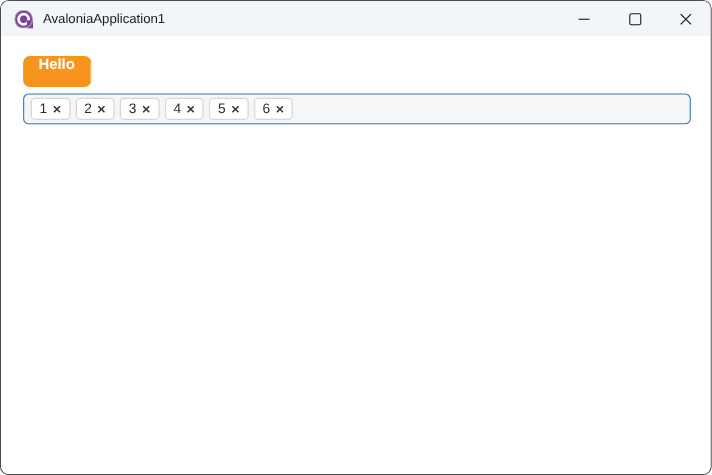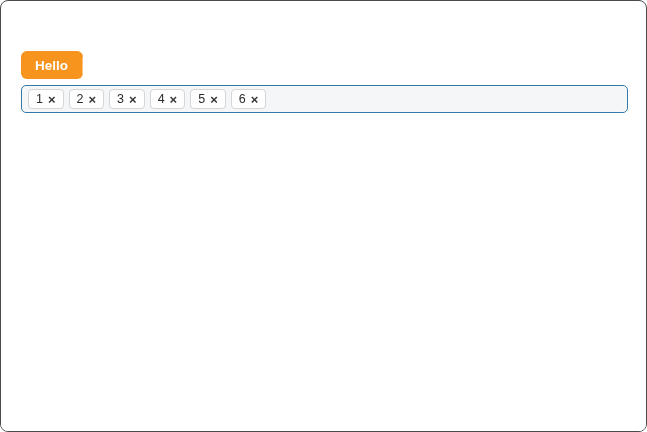--- a/index.html
+++ b/index.html
@@ -78,21 +78,21 @@
     position: absolute;
     top: 32px; left: 0; right: 0; bottom: 0;
     background: #ffffff;
   }
   .tabstrip {
     position: absolute;
     left: 20px;
     top: 18px;              
     height: 28px;
     display: inline-flex;
-    align-items: center;
+    align-items: flex-start;
     background: #f7941e;
     border-radius: 6px;
   }
   .tab {
     display: flex;
     align-items: center;
     padding: 0 14px;
     color: #ffffff;
     font-weight: bold;
     font-size: 13.5px;
@@ -143,20 +143,44 @@
     line-height: 1;
     color: #333333;
     cursor: default;
   }
 </style>
 </head>
 <body>
 
 <div class="window">
 
+  <div class="titlebar">
+    <svg class="app-icon" viewBox="0 0 17 17">
+      <rect x="0.5" y="0.5" width="16" height="16" rx="7.5" fill="#7e3f98"></rect>
+      <circle cx="8.5" cy="8.5" r="4.6" fill="none" stroke="#ffffff" stroke-width="2.6"></circle>
+      <rect x="11.5" y="9.5" width="5.5" height="7.5" fill="#7e3f98"></rect>
+      <rect x="0.5" y="0.5" width="16" height="16" rx="7.5" fill="none" stroke="#b9a3c6" stroke-width="1"></rect>
+    </svg>
+    <span class="title-text">AvaloniaApplication1</span>
+
+    <div class="caption-buttons">
+      <button class="caption-btn">
+        <span class="glyph-min"></span>
+      </button>
+      <button class="caption-btn">
+        <span class="glyph-max"></span>
+      </button>
+      <button class="caption-btn">
+        <svg width="11" height="11" viewBox="0 0 11 11">
+          <line x1="0.8" y1="0.8" x2="10.2" y2="10.2" stroke="#1a1a1a" stroke-width="1.1"></line>
+          <line x1="10.2" y1="0.8" x2="0.8" y2="10.2" stroke="#1a1a1a" stroke-width="1.1"></line>
+        </svg>
+      </button>
+    </div>
+  </div>
 
   <div class="content">
 
     <div class="tabstrip">
       <button class="tab">Hello</button>
       <span class="tab-divider"></span>
     </div>
 
     <div class="chips-box">
 

